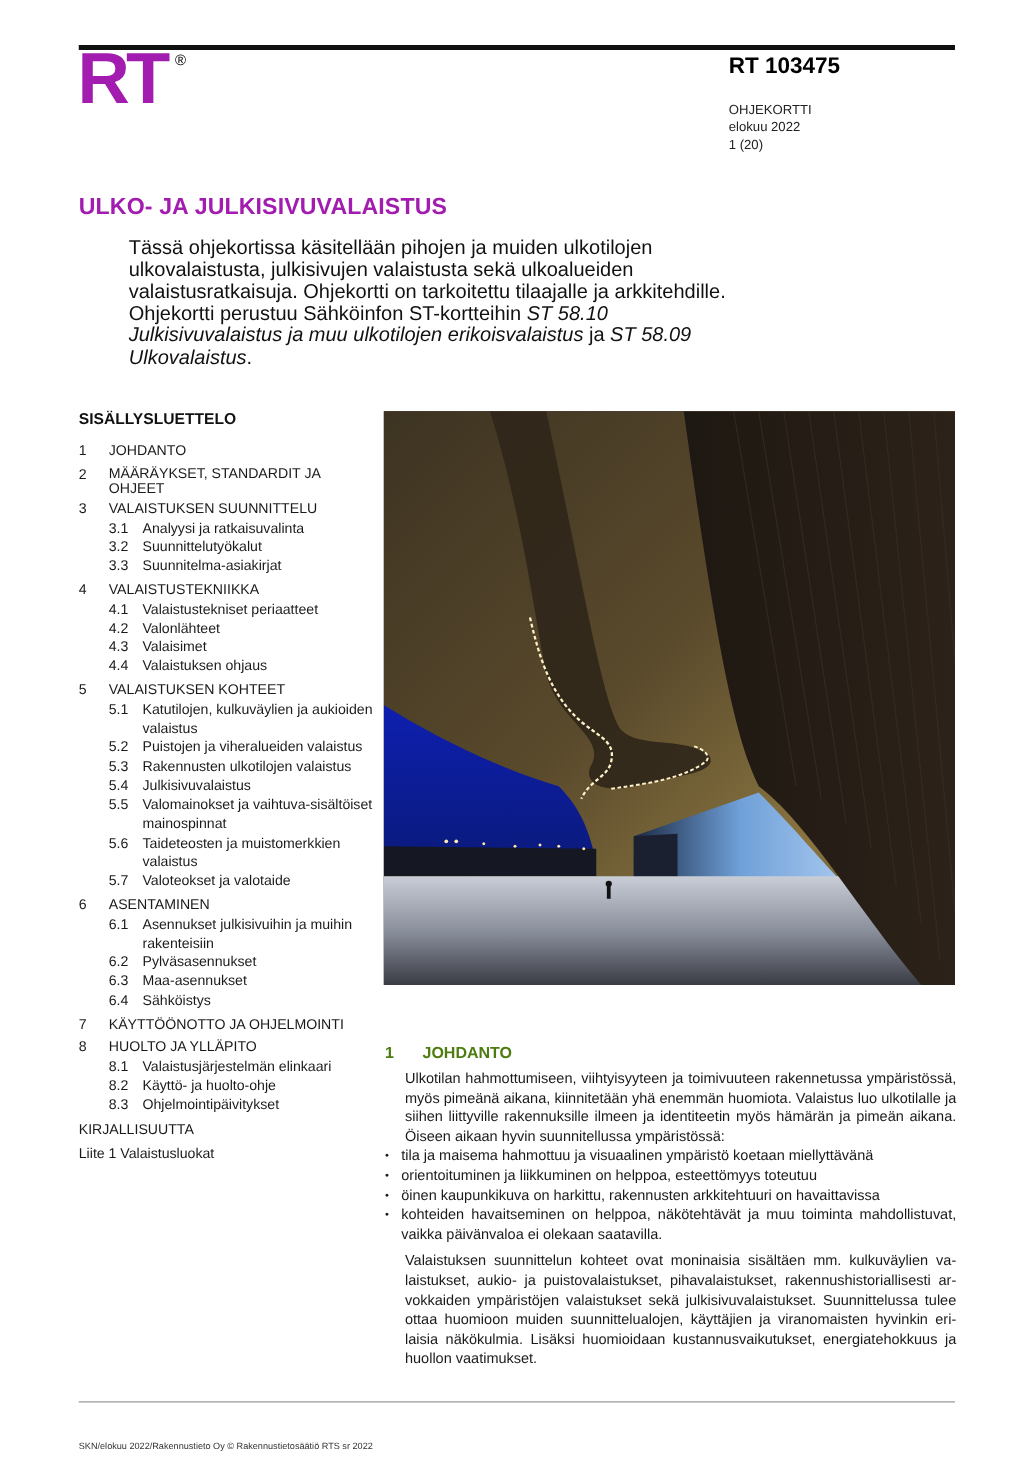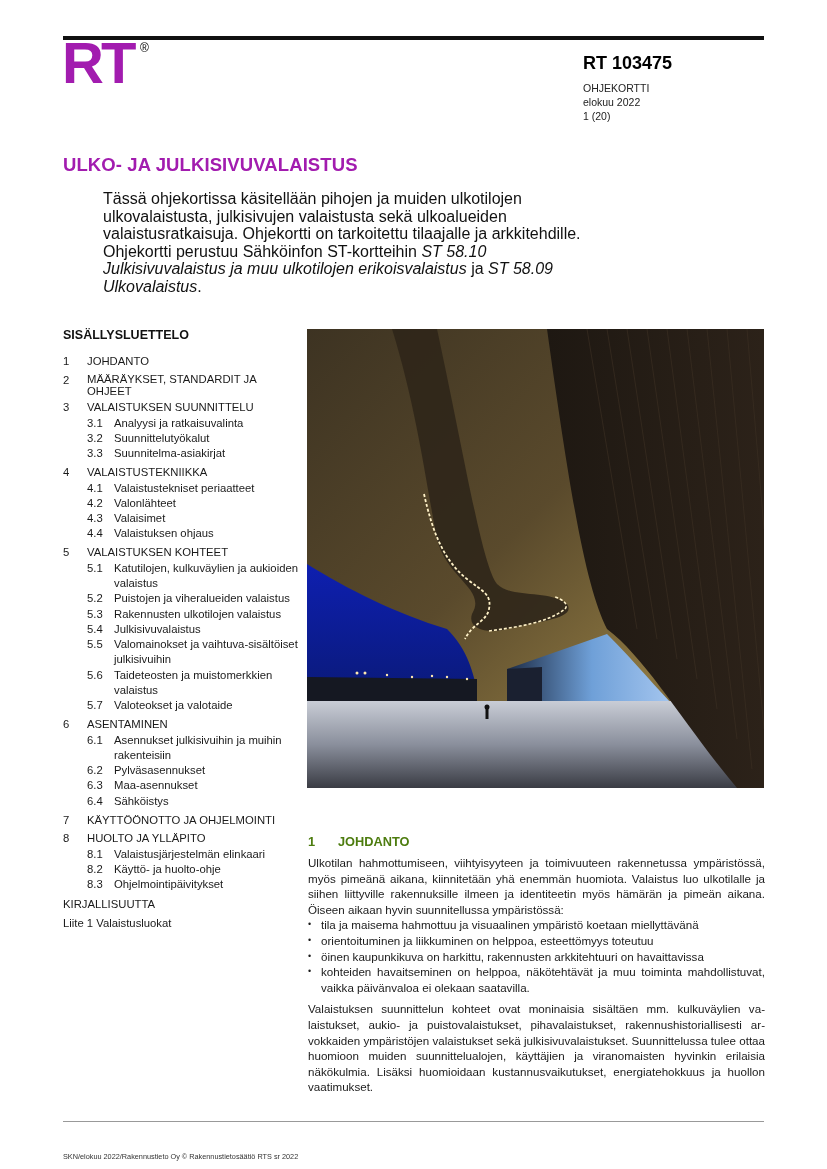--- a/index.html
+++ b/index.html
@@ -4,21 +4,21 @@
 <style>
   * { box-sizing: border-box; margin: 0; padding: 0; }
   html, body { width: 827px; height: 1169px; background: #ffffff; }
   body { position: relative; font-family: "DejaVu Sans", "Liberation Sans", sans-serif; color: #111; overflow: hidden; }
 
   .top-rule { position: absolute; left: 63px; top: 36px; width: 701px; height: 4px; background: #111; }
 
   .logo { position: absolute; left: 62px; top: 36px; font-family: Liberation Sans, sans-serif; font-weight: bold; font-size: 58px; line-height: 54px; letter-spacing: -3px; color: #a21caf; }
   .logo-reg { position: absolute; left: 140px; top: 41px; font-family: "Liberation Sans", sans-serif; font-size: 12px; color: #000; }
 
-  .doc-id { position: absolute; left: 583px; top: 42px; font-family: "Liberation Sans", sans-serif; font-weight: bold; font-size: 18px; color: #000; margin-top: 11px; }
+  .doc-id { position: absolute; left: 583px; top: 42px; font-family: "Liberation Sans", sans-serif; font-weight: bold; font-size: 18px; color: #000; }
   .meta { position: absolute; left: 583px; top: 81px; font-family: "Liberation Sans", sans-serif; font-size: 10.5px; line-height: 14px; color: #222; }
   .meta div { white-space: nowrap; }
 
   .title { position: absolute; left: 63px; top: 154px; font-family: Liberation Sans, sans-serif; font-weight: bold; font-size: 18.5px; letter-spacing: 0.1px; color: #a21caf; }
 
   .intro { position: absolute; left: 63px; top: 190px; width: 510px; font-family: "Liberation Sans", sans-serif; font-weight: normal; font-size: 16px; line-height: 17.5px; color: #111; margin-left: 40px; }
   .intro em { font-style: italic; }
 
   .toc-heading { position: absolute; left: 63px; top: 328px; font-family: "Liberation Sans", sans-serif; font-weight: bold; font-size: 12.5px; color: #111; }
   .toc { position: absolute; left: 63px; top: 354px; width: 240px; font-family: "Liberation Sans", sans-serif; font-size: 11.3px; color: #1a1a1a; }
@@ -32,21 +32,21 @@
   .toc-sub .txt { flex: 1; }
   .toc-plain { line-height: 15.3px; margin-top: 4px; }
 
   .photo { position: absolute; left: 307px; top: 329px; width: 457px; height: 459px; overflow: hidden; background: #2a2318; }
   .photo svg { display: block; }
 
   .sec-heading { position: absolute; left: 308px; top: 834px; font-family: "Liberation Sans", sans-serif; font-weight: bold; font-size: 12.8px; color: #4d7c0f; }
   .sec-heading .num { display: inline-block; width: 30px; }
 
   .body-text { position: absolute; left: 308px; top: 855px; width: 457px; font-family: "Liberation Sans", sans-serif; font-size: 11.6px; line-height: 15.6px; color: #1a1a1a; text-align: justify; }
-  .body-text p { margin-bottom: 6px; }
+  .body-text p { margin-bottom: 6px; margin-left: 16px; }
   .bullets { list-style: none; }
   .bullets li { position: relative; padding-left: 13px; }
   .bullets li::before { content: "•"; position: absolute; left: 0; top: 0; font-size: 9px; }
   .para2 { margin-top: 6px; }
 
   .foot-rule { position: absolute; left: 63px; top: 1121px; width: 701px; height: 1px; background: #999; }
   .footer { position: absolute; left: 63px; top: 1128px; font-family: "Liberation Sans", sans-serif; font-size: 7.3px; color: #333; white-space: nowrap; margin-top: 24px; }
 </style>
 </head>
 <body>
@@ -127,21 +127,21 @@
     <div class="toc-sub">
       <span class="num">5.3</span>
       <span class="txt">Rakennusten ulkotilojen valaistus</span>
     </div>
     <div class="toc-sub">
       <span class="num">5.4</span>
       <span class="txt">Julkisivuvalaistus</span>
     </div>
     <div class="toc-sub">
       <span class="num">5.5</span>
-      <span class="txt">Valomainokset ja vaihtuva-sisältöiset julkisivuihin</span>
+      <span class="txt">Valomainokset ja vaihtuva-sisältöiset mainospinnat</span>
     </div>
     <div class="toc-sub">
       <span class="num">5.6</span>
       <span class="txt">Taideteosten ja muistomerkkien valaistus</span>
     </div>
     <div class="toc-sub">
       <span class="num">5.7</span>
       <span class="txt">Valoteokset ja valotaide</span>
     </div>
     <div class="toc-main">

